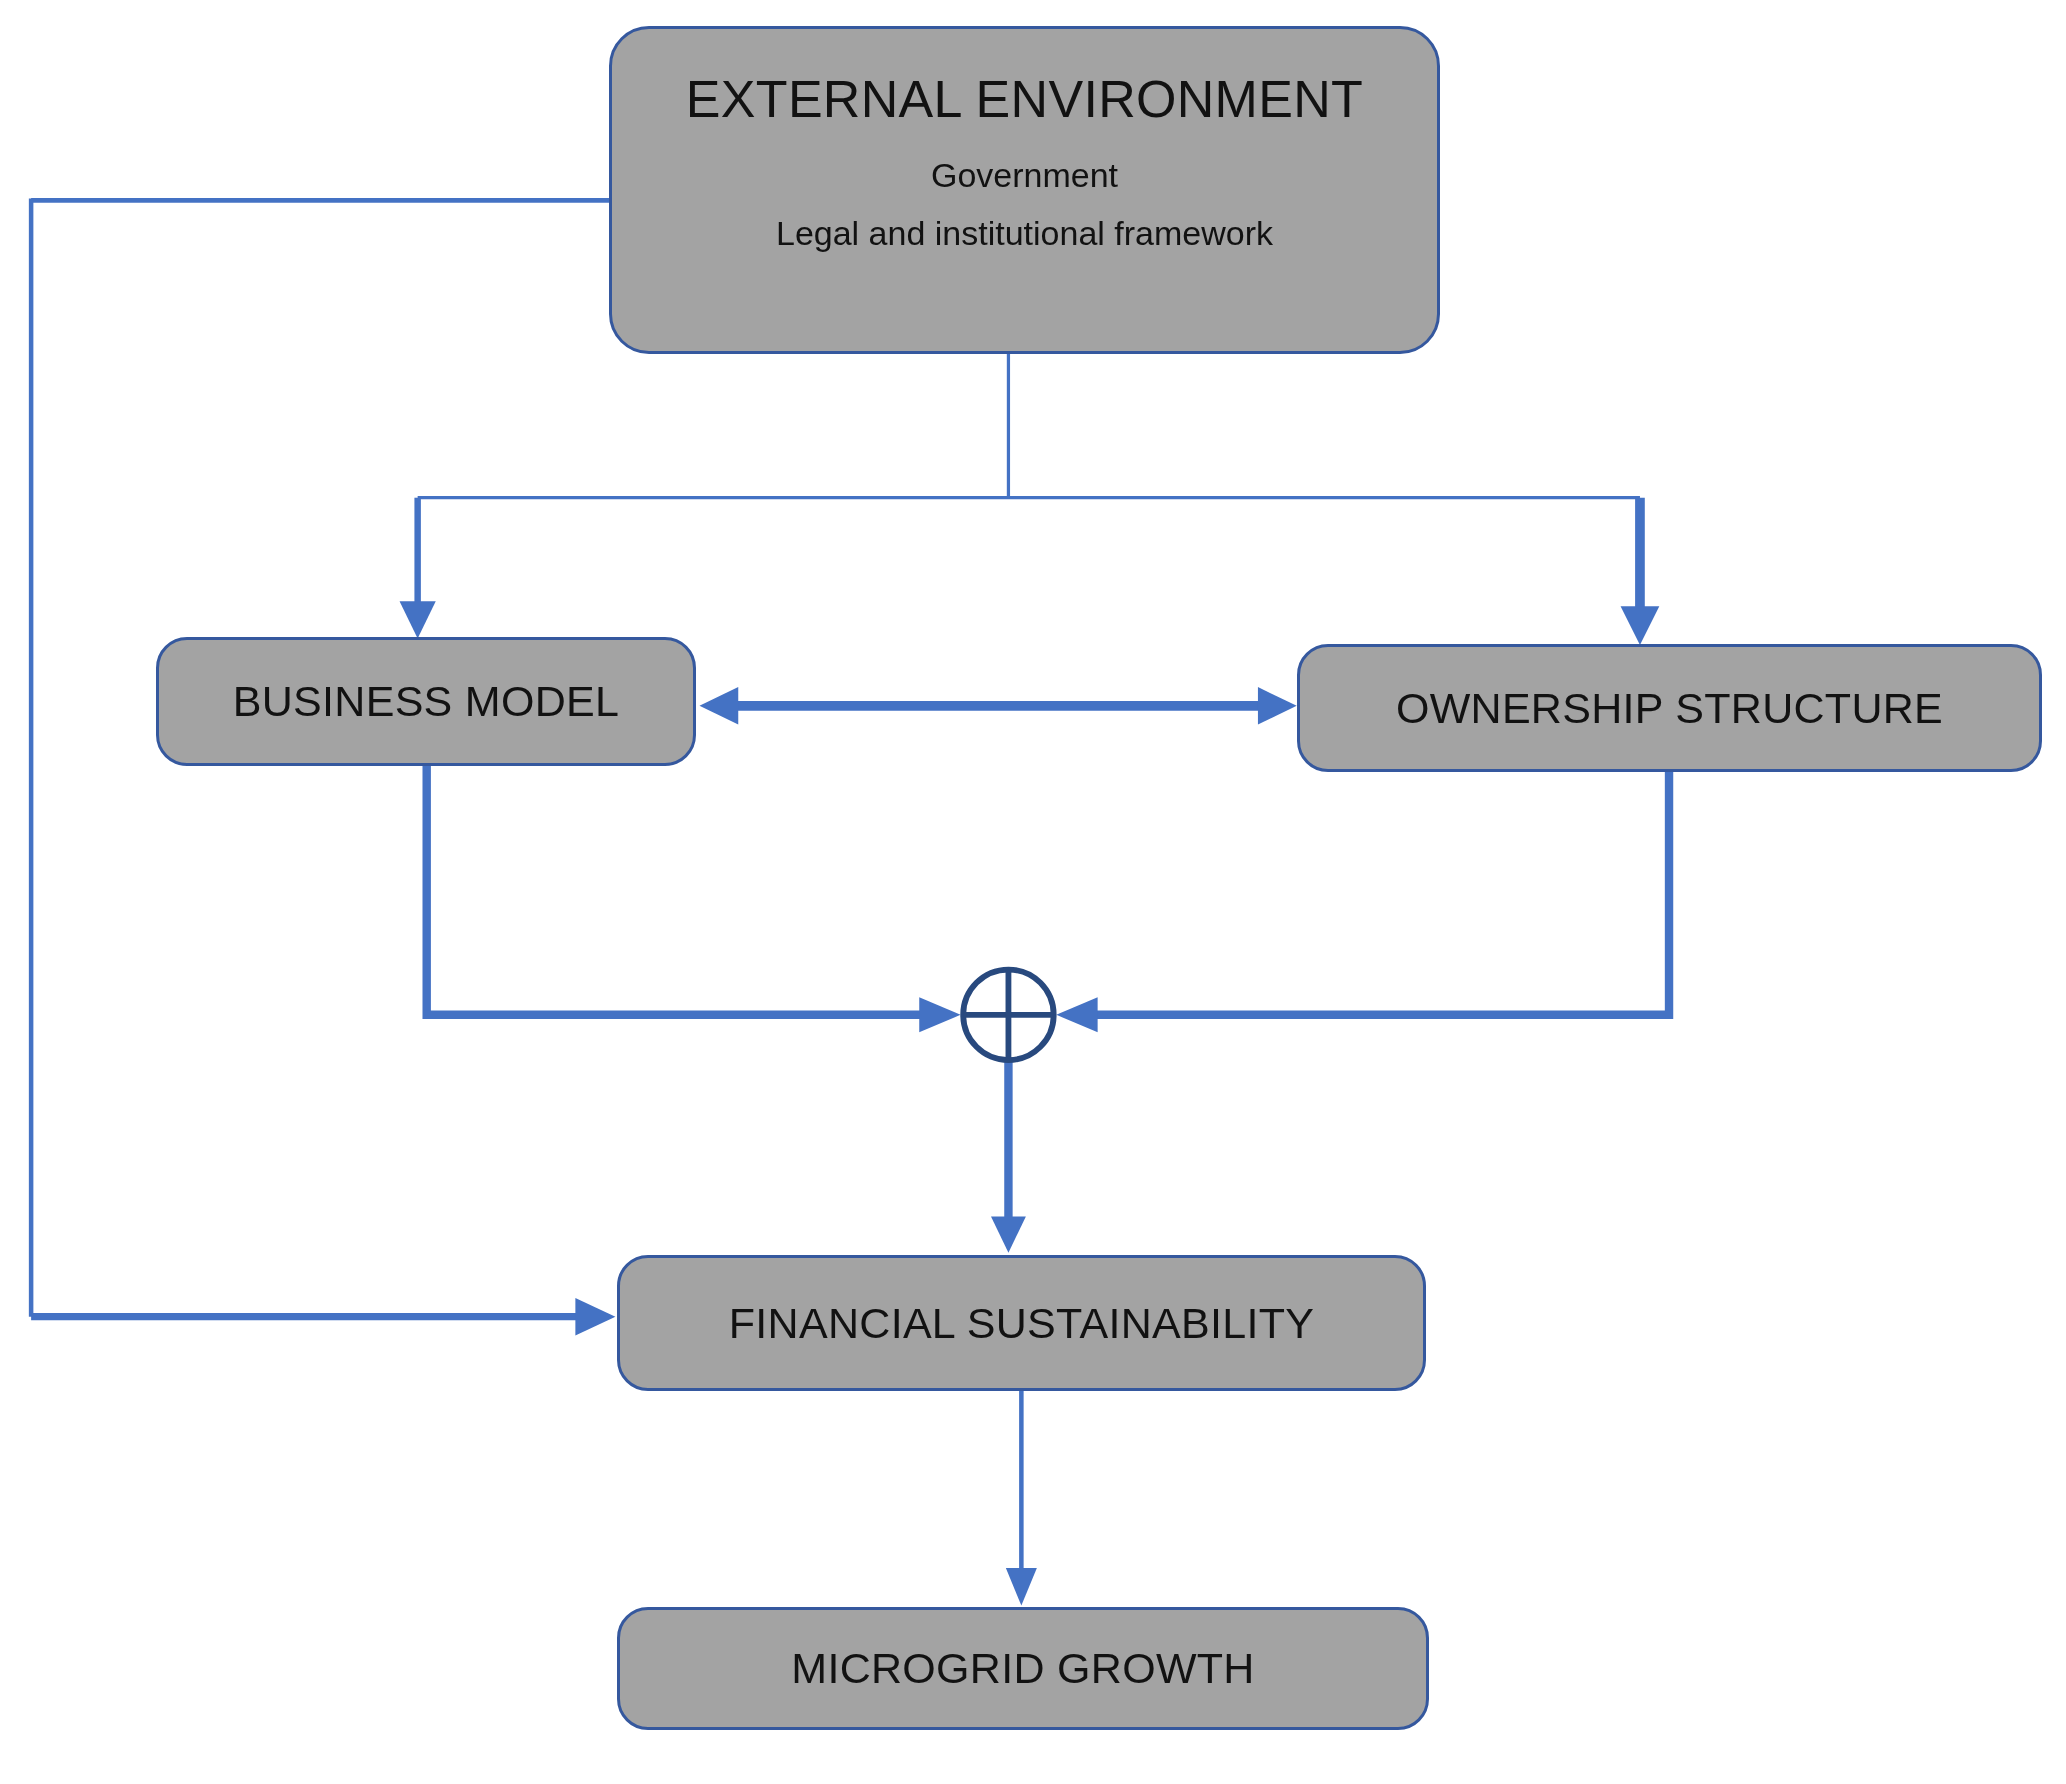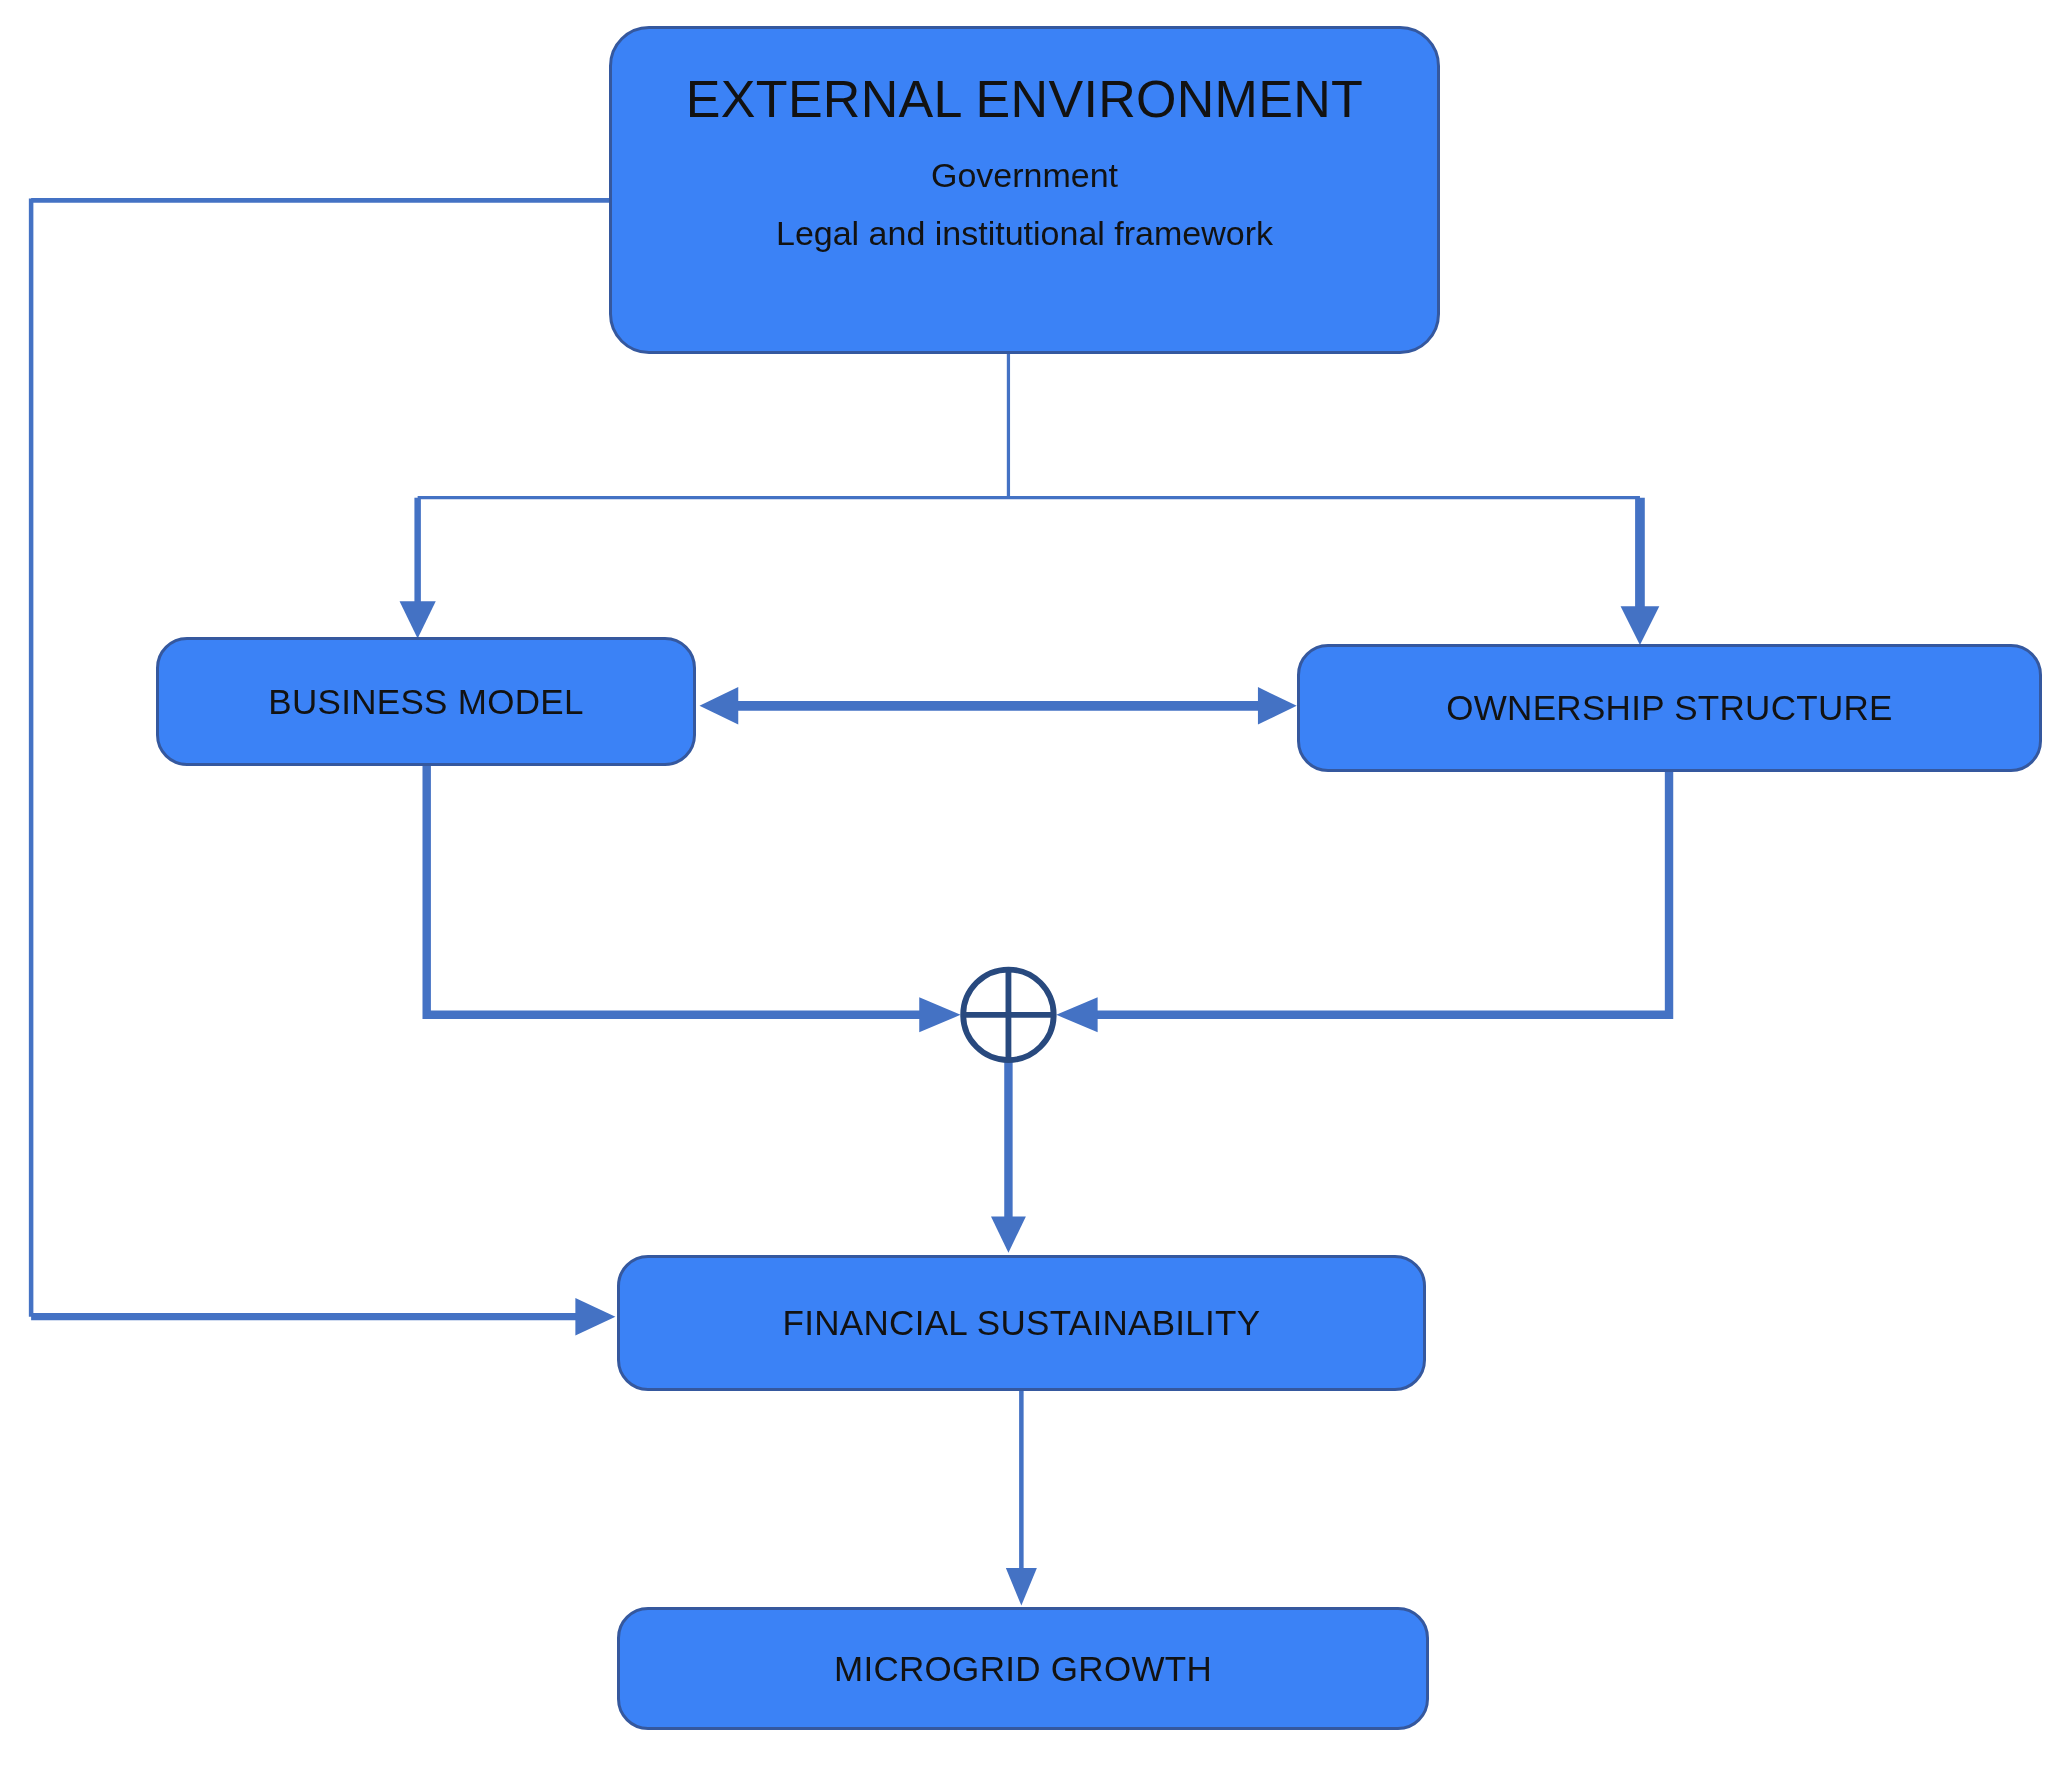--- a/index.html
+++ b/index.html
@@ -18,32 +18,32 @@
   svg.connector-layer {
     position: absolute;
     left: 0; top: 0;
     width: 2066px; height: 1784px;
     z-index: 1;
     pointer-events: none;
   }
   .node {
     position: absolute;
     box-sizing: border-box;
-    background: #3b82f6;
+    background: #a3a3a3;
     border: 3.9px solid #35589E;
     border-radius: 31px;
     z-index: 2;
     display: flex;
     align-items: center;
     justify-content: center;
     text-align: center;
     color: #121212;
   }
   .node .label {
-    font-size: 35px;
+    font-size: 43px;
     letter-spacing: 0.3px;
     white-space: nowrap;
     text-align: center;
   }
   .node-ee {
     left: 609px; top: 26px;
     width: 831px; height: 328px;
     border-radius: 40px;
     flex-direction: column;
     justify-content: flex-start;

